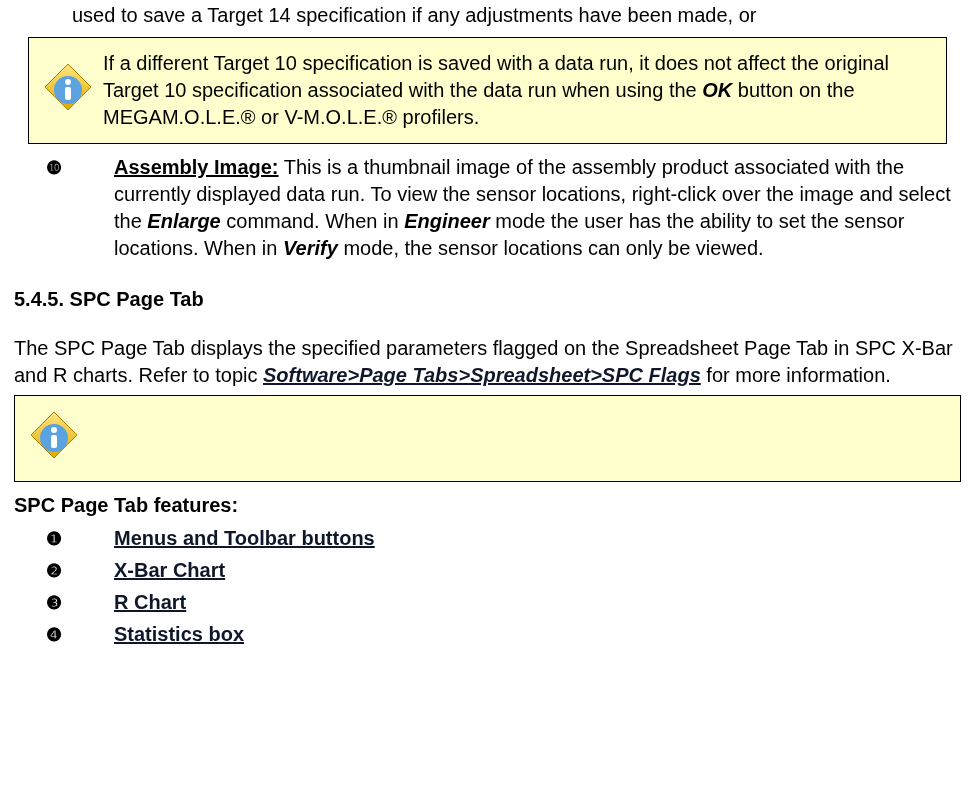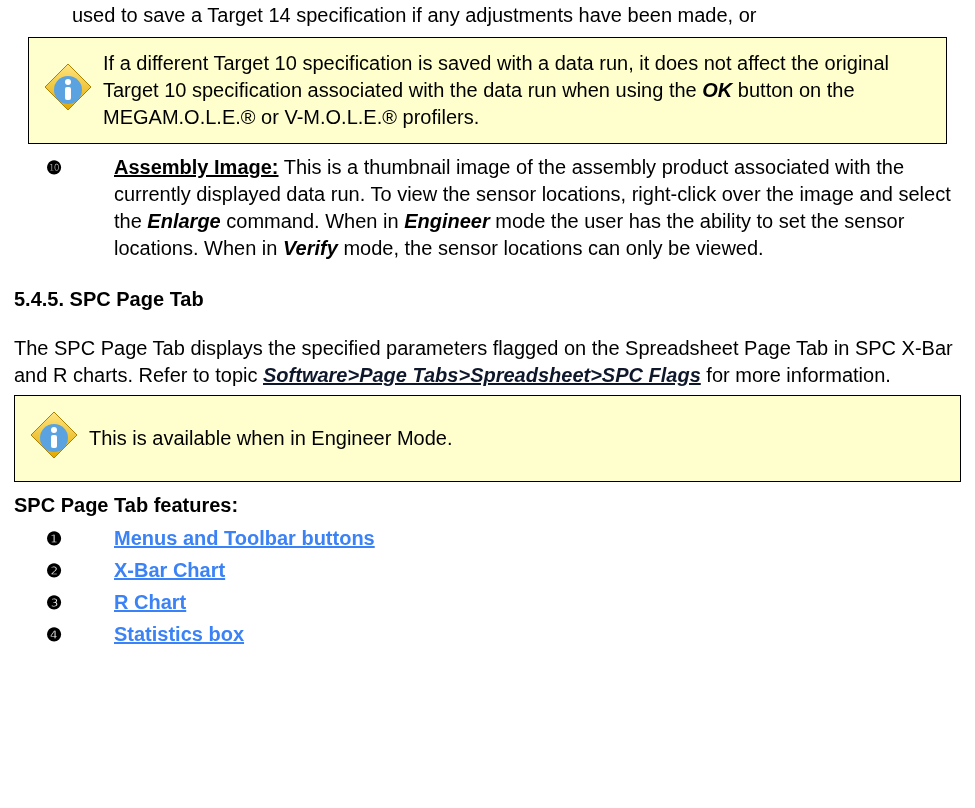--- a/index.html
+++ b/index.html
@@ -70,21 +70,21 @@
       cursor: pointer;
     }
     .features-heading {
       font-weight: bold;
       margin: 4px 0 6px 0;
     }
     .feature-list .bullet-item {
       margin-bottom: 4px;
     }
     .feature-link {
-      color: #3b82f6;
+      color: #0f172a;
       font-weight: bold;
       text-decoration: underline;
       cursor: pointer;
     }
   </style>
 </head>
 <body>
 
 <div class="intro-text">
   <span>used to save a Target 14 specification if any adjustments have been made, or</span><br>
@@ -131,21 +131,20 @@
           <stop offset="0" stop-color="#FFE680"></stop>
           <stop offset="1" stop-color="#E0A800"></stop>
         </linearGradient>
       </defs>
       <path d="M25 2 L48 25 L25 48 L2 25 Z" fill="url(#g2)" stroke="#B08000" stroke-width="1"></path>
       <circle cx="25" cy="28" r="14" fill="#5BA3E0"></circle>
       <circle cx="25" cy="20" r="3" fill="#fff"></circle>
       <rect x="22" y="25" width="6" height="13" rx="2" fill="#fff"></rect>
     </svg>
   </span>
-  <div class="note-text">This is available when in Engineer Mode.</div>
 </div>
 
 <div class="features-heading">SPC Page Tab features:</div>
 
 <div class="feature-list">
   <div class="bullet-item">
     <div class="bullet-num">❶</div>
     <div class="bullet-body"><a class="feature-link">Menus and Toolbar buttons</a></div>
   </div>
   <div class="bullet-item">

